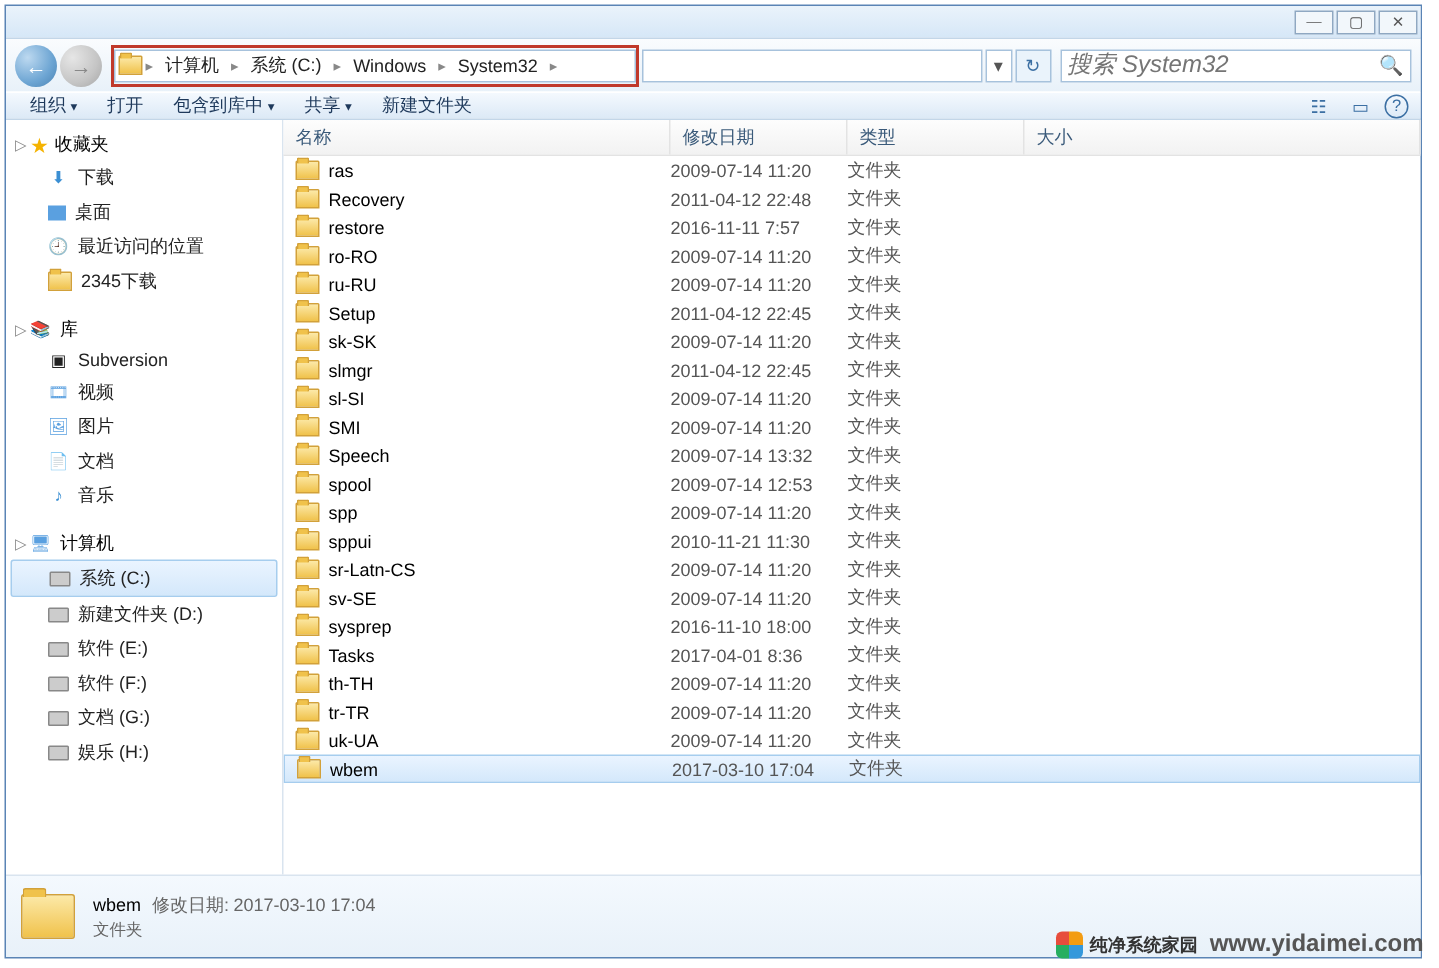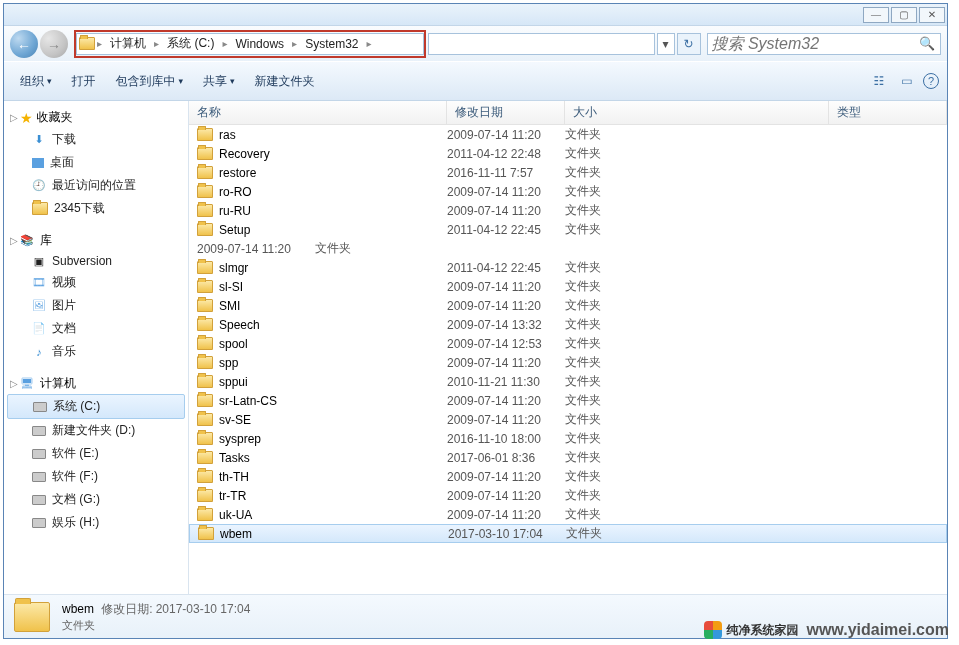--- a/index.html
+++ b/index.html
@@ -15,21 +15,21 @@
 .folder-icon-sm{width:16px;height:13px;background:linear-gradient(#fce9a8,#f0c24b);border:1px solid #d2a13a;border-radius:1px 1px 0 0;position:relative;}
 .folder-icon-sm::before{content:"";position:absolute;top:-3px;left:0;width:6px;height:3px;background:#f0c24b;border:1px solid #d2a13a;border-bottom:none;border-radius:1px 1px 0 0;}
 .crumb{display:flex;align-items:center;padding:0 6px;height:100%;cursor:pointer;color:#222;}
 .sep{color:#888;font-size:10px;padding:0 2px;}
 .addrflex{flex:1;height:22px;border:1px solid #a7c2dc;background:#fff;margin:0 2px;}
 .dd{width:18px;height:22px;border:1px solid #a7c2dc;background:#fff;display:flex;align-items:center;justify-content:center;color:#555;cursor:pointer;}
 .refresh{width:24px;height:22px;border:1px solid #a7c2dc;background:#eaf3fb;display:flex;align-items:center;justify-content:center;color:#3b6fa3;margin-left:2px;cursor:pointer;}
 .searchbar{flex:1;height:22px;border:1px solid #a7c2dc;background:#fff;margin-left:6px;display:flex;align-items:center;padding:0 4px;}
 .searchbar input{border:none;flex:1;outline:none;color:#888;font-style:italic;font-size:16px;}
 .sicon{color:#3b6fa3;font-size:13px;}
-.toolbar{height:40px;background:linear-gradient(#f4f9fe,#dce9f6);border-top:1px solid #fff;border-bottom:1px solid #c3d6e8;display:flex;align-items:center;padding:0 6px;justify-content:space-between;}
+.toolbar{height:19px;background:linear-gradient(#f4f9fe,#dce9f6);border-top:1px solid #fff;border-bottom:1px solid #c3d6e8;display:flex;align-items:center;padding:0 6px;justify-content:space-between;}
 .tleft{display:flex;align-items:center;}
 .titem{padding:0 10px;height:30px;display:flex;align-items:center;color:#1e395b;cursor:pointer;}
 .tdd{font-size:9px;margin-left:3px;color:#1e395b;}
 .tright{display:flex;align-items:center;}
 .ticon{width:24px;height:24px;display:flex;align-items:center;justify-content:center;margin:0 2px;cursor:pointer;color:#3b6fa3;}
 .body{flex:1;display:flex;min-height:0;}
 .sidebar{width:185px;border-right:1px solid #d9e4ef;overflow-y:auto;padding:6px 0;}
 .sgroup{margin-bottom:10px;}
 .sh{display:flex;align-items:center;padding:2px 6px;cursor:pointer;}
 .tri{width:10px;color:#888;font-size:10px;}
@@ -39,21 +39,21 @@
 .drv{width:14px;height:10px;background:#ccc;border:1px solid #888;border-radius:1px;margin-right:6px;position:relative;}
 .filelist{flex:1;display:flex;flex-direction:column;}
 .cols{height:24px;border-bottom:1px solid #e3e3e3;display:flex;align-items:center;background:linear-gradient(#fdfdfd,#f2f2f2);}
 .ch{padding:0 8px;color:#3a5a7a;border-right:1px solid #e3e3e3;height:100%;display:flex;align-items:center;cursor:pointer;text-align:center;}
 .c1{width:258px;}.c2{width:118px;}.c3{width:118px;}.c4{flex:1;}
 .rows{flex:1;overflow-y:auto;}
 .row{display:flex;align-items:center;height:19px;padding-left:8px;cursor:pointer;}
 .row.sel{background:linear-gradient(#eaf4ff,#d4e8fb);border:1px solid #a6cdee;}
 .rc{display:flex;align-items:center;}
 .rc1{width:250px;}.rc2{width:118px;color:#555;}.rc3{width:118px;color:#555;}
-.details{height:44px;border-top:1px solid #d9e4ef;background:linear-gradient(#f4f9fe,#e8f1f9);display:flex;align-items:center;padding:4px 10px;}
+.details{height:55px;border-top:1px solid #d9e4ef;background:linear-gradient(#f4f9fe,#e8f1f9);display:flex;align-items:center;padding:4px 10px;}
 .bigfolder{width:36px;height:30px;background:linear-gradient(#fce9a8,#f0c24b);border:1px solid #d2a13a;border-radius:2px;position:relative;margin-right:12px;}
 .bigfolder::before{content:"";position:absolute;top:-5px;left:0;width:14px;height:5px;background:#f0c24b;border:1px solid #d2a13a;border-bottom:none;border-radius:2px 2px 0 0;}
 .dinfo{display:flex;flex-direction:column;}
 .dname{font-size:13px;color:#000;}
 .dmeta{color:#666;font-size:11px;}
 .watermark{position:absolute;right:10px;bottom:6px;font-size:14px;color:#333;font-weight:bold;display:flex;align-items:center;margin-top:40px;}
 .wmicon{width:18px;height:18px;border-radius:4px;margin-right:4px;background:conic-gradient(#f39c12 0 90deg,#3498db 90deg 180deg,#27ae60 180deg 270deg,#e74c3c 270deg 360deg);}
 .wurl{font-size:16px;color:#555;margin-left:8px;}
 .smicon{width:14px;height:14px;margin-right:6px;display:inline-flex;align-items:center;justify-content:center;font-size:11px;}
 </style>
@@ -199,22 +199,22 @@
             <span class="drv"></span>
             <span>娱乐 (H:)</span>
           </div>
       </div>
     </div>
 
     <div class="filelist">
       <div class="cols">
         <div class="ch c1">名称</div>
         <div class="ch c2">修改日期</div>
+        <div class="ch c3">类型</div>
         <div class="ch c4">大小</div>
-        <div class="ch c3">类型</div>
       </div>
       <div class="rows" id="rows">
           <div class="row">
             <div class="rc rc1">
               <span class="folder-icon-sm" style="margin-right:6px;"></span>
               <span>ras</span>
             </div>
             <div class="rc rc2">2009-07-14 11:20</div>
             <div class="rc rc3">文件夹</div>
           </div>
@@ -252,20 +252,24 @@
           </div>
           <div class="row">
             <div class="rc rc1">
               <span class="folder-icon-sm" style="margin-right:6px;"></span>
               <span>Setup</span>
             </div>
             <div class="rc rc2">2011-04-12 22:45</div>
             <div class="rc rc3">文件夹</div>
           </div>
           <div class="row">
+            <div class="rc rc1">
+              <span class="folder-icon-sm" style="margin-right:6px;"></span>
+              <span>sk-SK</span>
+            </div>
             <div class="rc rc2">2009-07-14 11:20</div>
             <div class="rc rc3">文件夹</div>
           </div>
           <div class="row">
             <div class="rc rc1">
               <span class="folder-icon-sm" style="margin-right:6px;"></span>
               <span>slmgr</span>
             </div>
             <div class="rc rc2">2011-04-12 22:45</div>
             <div class="rc rc3">文件夹</div>
@@ -340,21 +344,21 @@
               <span>sysprep</span>
             </div>
             <div class="rc rc2">2016-11-10 18:00</div>
             <div class="rc rc3">文件夹</div>
           </div>
           <div class="row">
             <div class="rc rc1">
               <span class="folder-icon-sm" style="margin-right:6px;"></span>
               <span>Tasks</span>
             </div>
-            <div class="rc rc2">2017-06-01 8:36</div>
+            <div class="rc rc2">2017-04-01 8:36</div>
             <div class="rc rc3">文件夹</div>
           </div>
           <div class="row">
             <div class="rc rc1">
               <span class="folder-icon-sm" style="margin-right:6px;"></span>
               <span>th-TH</span>
             </div>
             <div class="rc rc2">2009-07-14 11:20</div>
             <div class="rc rc3">文件夹</div>
           </div>

